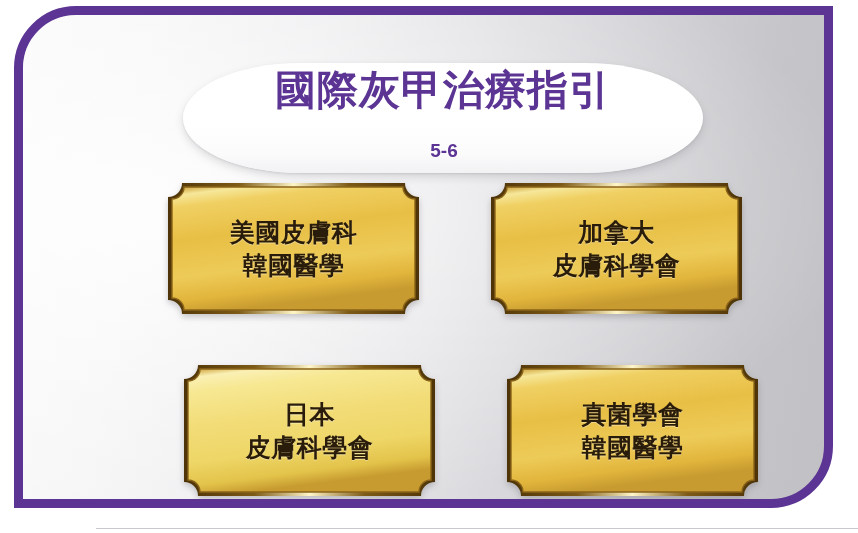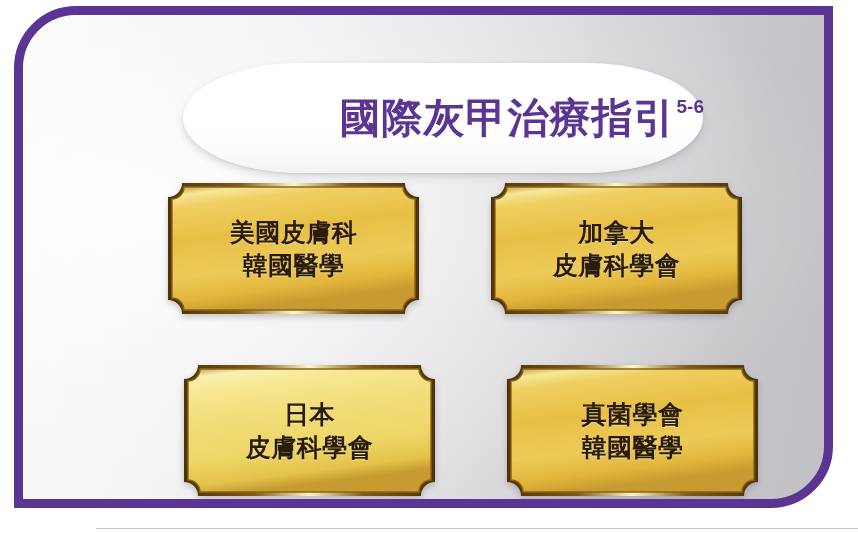--- a/index.html
+++ b/index.html
@@ -72,27 +72,28 @@
   }
 
   .banner-title {
     position: absolute;
     left: 0;
     top: 0;
     width: 520px;
     height: 110px;
     display: flex;
     align-items: center;
-    justify-content: flex-end;
+    justify-content: space-between;
     color: #5b3494;
     font-size: 41px;
     font-weight: bold;
     letter-spacing: 1px;
     white-space: nowrap;
     z-index: 4;
+    flex-direction: column;
   }
   .banner-title .sup {
     font-size: 19px;
     font-weight: bold;
     vertical-align: super;
     position: relative;
     top: -11px;
     left: 1px;
     letter-spacing: 0;
   }

